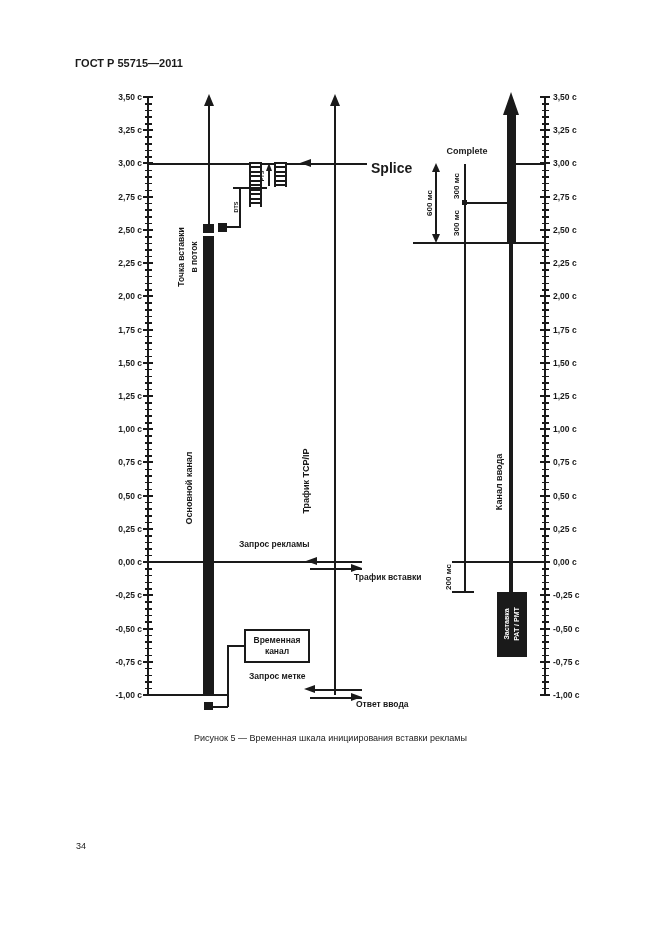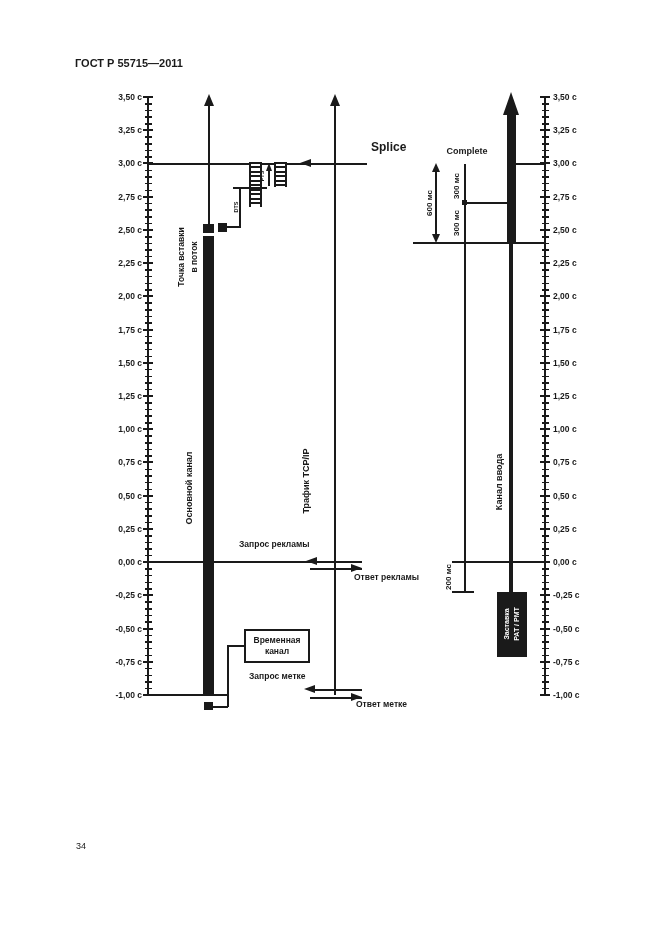--- a/index.html
+++ b/index.html
@@ -52,21 +52,21 @@
     <div class="ink" style="left:334px;top:105px;width:2px;height:590px;"></div>
     <div class="vtext" style="left:306px;top:481px;font-size:9px;">Трафик TCP/IP</div>
 
     <div class="arr arr-up-big" style="left:503px;top:92px;"></div>
     <div class="ink" style="left:507px;top:114px;width:9px;height:129px;"></div>
     <div class="ink" style="left:509px;top:243px;width:4px;height:414px;"></div>
     <div class="vtext" style="left:499px;top:482px;font-size:9px;">Канал ввода</div>
 
     <div class="ink" style="left:148px;top:163px;width:219px;height:2px;"></div>
     <div class="arr arr-left" style="left:300px;top:159px;"></div>
-    <div class="lbl" style="left:371px;top:140px;font-size:12px;">Splice</div>
+    <div class="lbl" style="left:371px;top:160px;font-size:14px;">Splice</div>
     <div class="ink" style="left:515px;top:163px;width:30px;height:2px;"></div>
 
     <div class="hatch" style="left:249px;top:162px;width:9px;height:45px;"></div>
     <div class="hatch" style="left:274px;top:162px;width:9px;height:25px;"></div>
     <div class="arr arr-up-xs" style="left:266px;top:163px;"></div>
     <div class="ink" style="left:268px;top:170px;width:2px;height:16px;"></div>
     <div class="vtext" style="left:262px;top:176px;font-size:5.5px;">PTS</div>
     <div class="ink" style="left:233px;top:187px;width:34px;height:2px;"></div>
     <div class="ink" style="left:239px;top:188px;width:2px;height:40px;"></div>
     <div class="vtext" style="left:236px;top:207px;font-size:5.5px;">DTS</div>
@@ -83,21 +83,21 @@
     <div class="vtext" style="left:456px;top:223px;font-size:8px;">300 мс</div>
     <div class="ink" style="left:462px;top:200px;width:5px;height:5px;"></div>
     <div class="ink" style="left:465px;top:202px;width:45px;height:2px;"></div>
     <div class="ink" style="left:413px;top:242px;width:132px;height:2px;"></div>
 
     <div class="lbl" style="left:239px;top:539px;font-size:8.5px;">Запрос рекламы</div>
     <div class="ink" style="left:148px;top:561px;width:214px;height:2px;"></div>
     <div class="arr arr-left" style="left:306px;top:557px;"></div>
     <div class="ink" style="left:310px;top:568px;width:52px;height:2px;"></div>
     <div class="arr arr-right" style="left:351px;top:564px;"></div>
-    <div class="lbl" style="left:354px;top:572px;font-size:8.5px;">Ответ рекламы</div>
+    <div class="lbl" style="left:354px;top:572px;font-size:8.5px;">Трафик вставки</div>
 
     <div class="ink" style="left:452px;top:561px;width:93px;height:2px;"></div>
     <div class="ink" style="left:452px;top:591px;width:22px;height:2px;"></div>
     <div class="vtext" style="left:448px;top:577px;font-size:8px;">200 мс</div>
 
     <div class="blackbox" style="left:497px;top:592px;width:30px;height:65px;"></div>
     <div class="vtext wvtext" style="left:506px;top:624px;">Заставка</div>
     <div class="vtext wvtext" style="left:516px;top:624px;">PAT / PMT</div>
 
     <div class="box" style="left:244px;top:629px;width:62px;height:30px;">
@@ -107,22 +107,23 @@
     <div class="ink" style="left:229px;top:645px;width:15px;height:2px;"></div>
     <div class="ink" style="left:227px;top:645px;width:2px;height:62px;"></div>
     <div class="ink" style="left:212px;top:706px;width:16px;height:2px;"></div>
 
     <div class="ink" style="left:148px;top:694px;width:80px;height:2px;"></div>
     <div class="lbl" style="left:249px;top:671px;font-size:8.5px;">Запрос метке</div>
     <div class="ink" style="left:312px;top:689px;width:50px;height:2px;"></div>
     <div class="arr arr-left" style="left:304px;top:685px;"></div>
     <div class="ink" style="left:310px;top:697px;width:52px;height:2px;"></div>
     <div class="arr arr-right" style="left:351px;top:693px;"></div>
-    <div class="lbl" style="left:356px;top:699px;font-size:8.5px;">Ответ метке</div>
-
+    <div class="lbl" style="left:356px;top:699px;font-size:8.5px;">Ответ ввода</div>
+
+    <div class="abs" style="left:0;top:733px;width:661px;text-align:center;font-size:9px;color:#1a1a1a;">Рисунок 5 — Временная шкала инициирования вставки рекламы</div>
   <div class="ink" style="left: 144.5px; top: 103.144px; width: 7px; height: 1.5px;"></div>
       <div class="ink" style="left: 144.5px; top: 109.789px; width: 7px; height: 1.5px;"></div>
       <div class="ink" style="left: 144.5px; top: 116.433px; width: 7px; height: 1.5px;"></div>
       <div class="ink" style="left: 144.5px; top: 123.078px; width: 7px; height: 1.5px;"></div>
       <div class="ink" style="left: 144.5px; top: 136.367px; width: 7px; height: 1.5px;"></div>
       <div class="ink" style="left: 144.5px; top: 143.011px; width: 7px; height: 1.5px;"></div>
       <div class="ink" style="left: 144.5px; top: 149.656px; width: 7px; height: 1.5px;"></div>
       <div class="ink" style="left: 144.5px; top: 156.3px; width: 7px; height: 1.5px;"></div>
       <div class="ink" style="left: 144.5px; top: 169.589px; width: 7px; height: 1.5px;"></div>
       <div class="ink" style="left: 144.5px; top: 176.233px; width: 7px; height: 1.5px;"></div>

